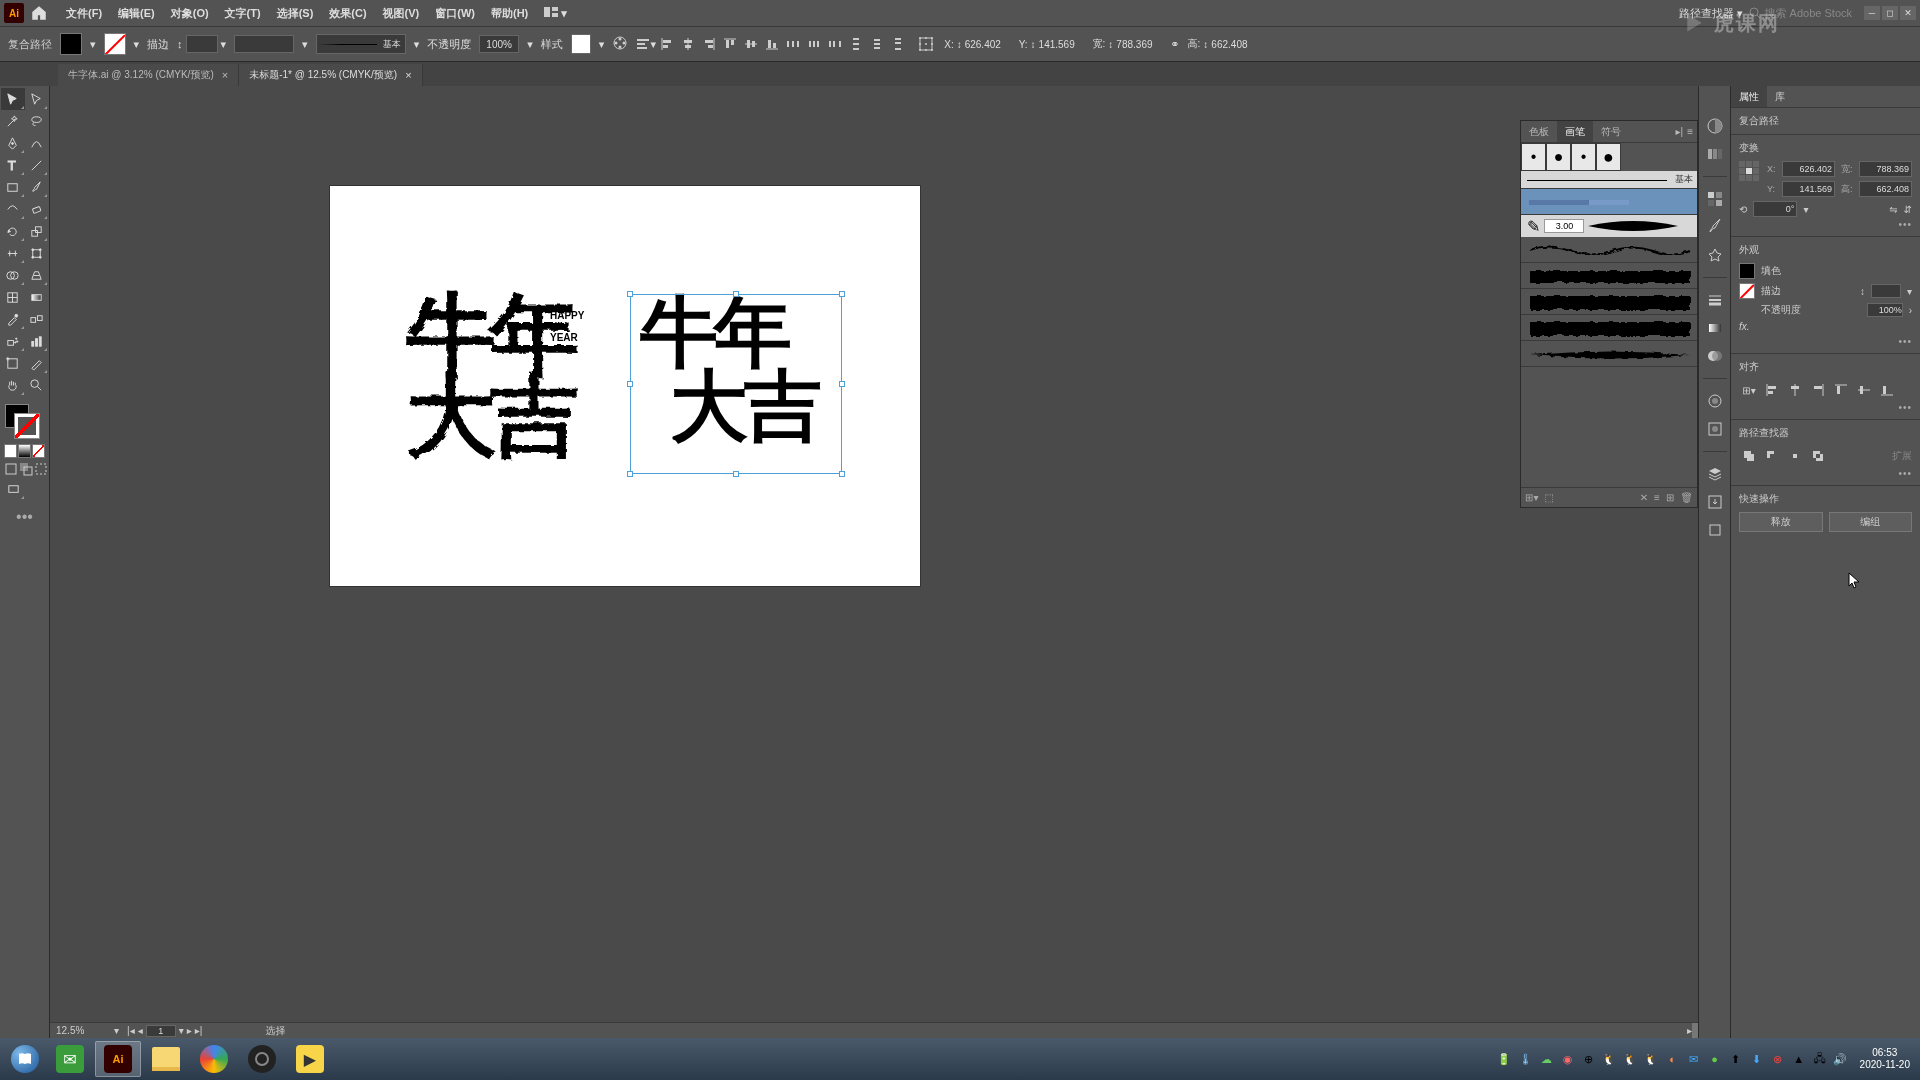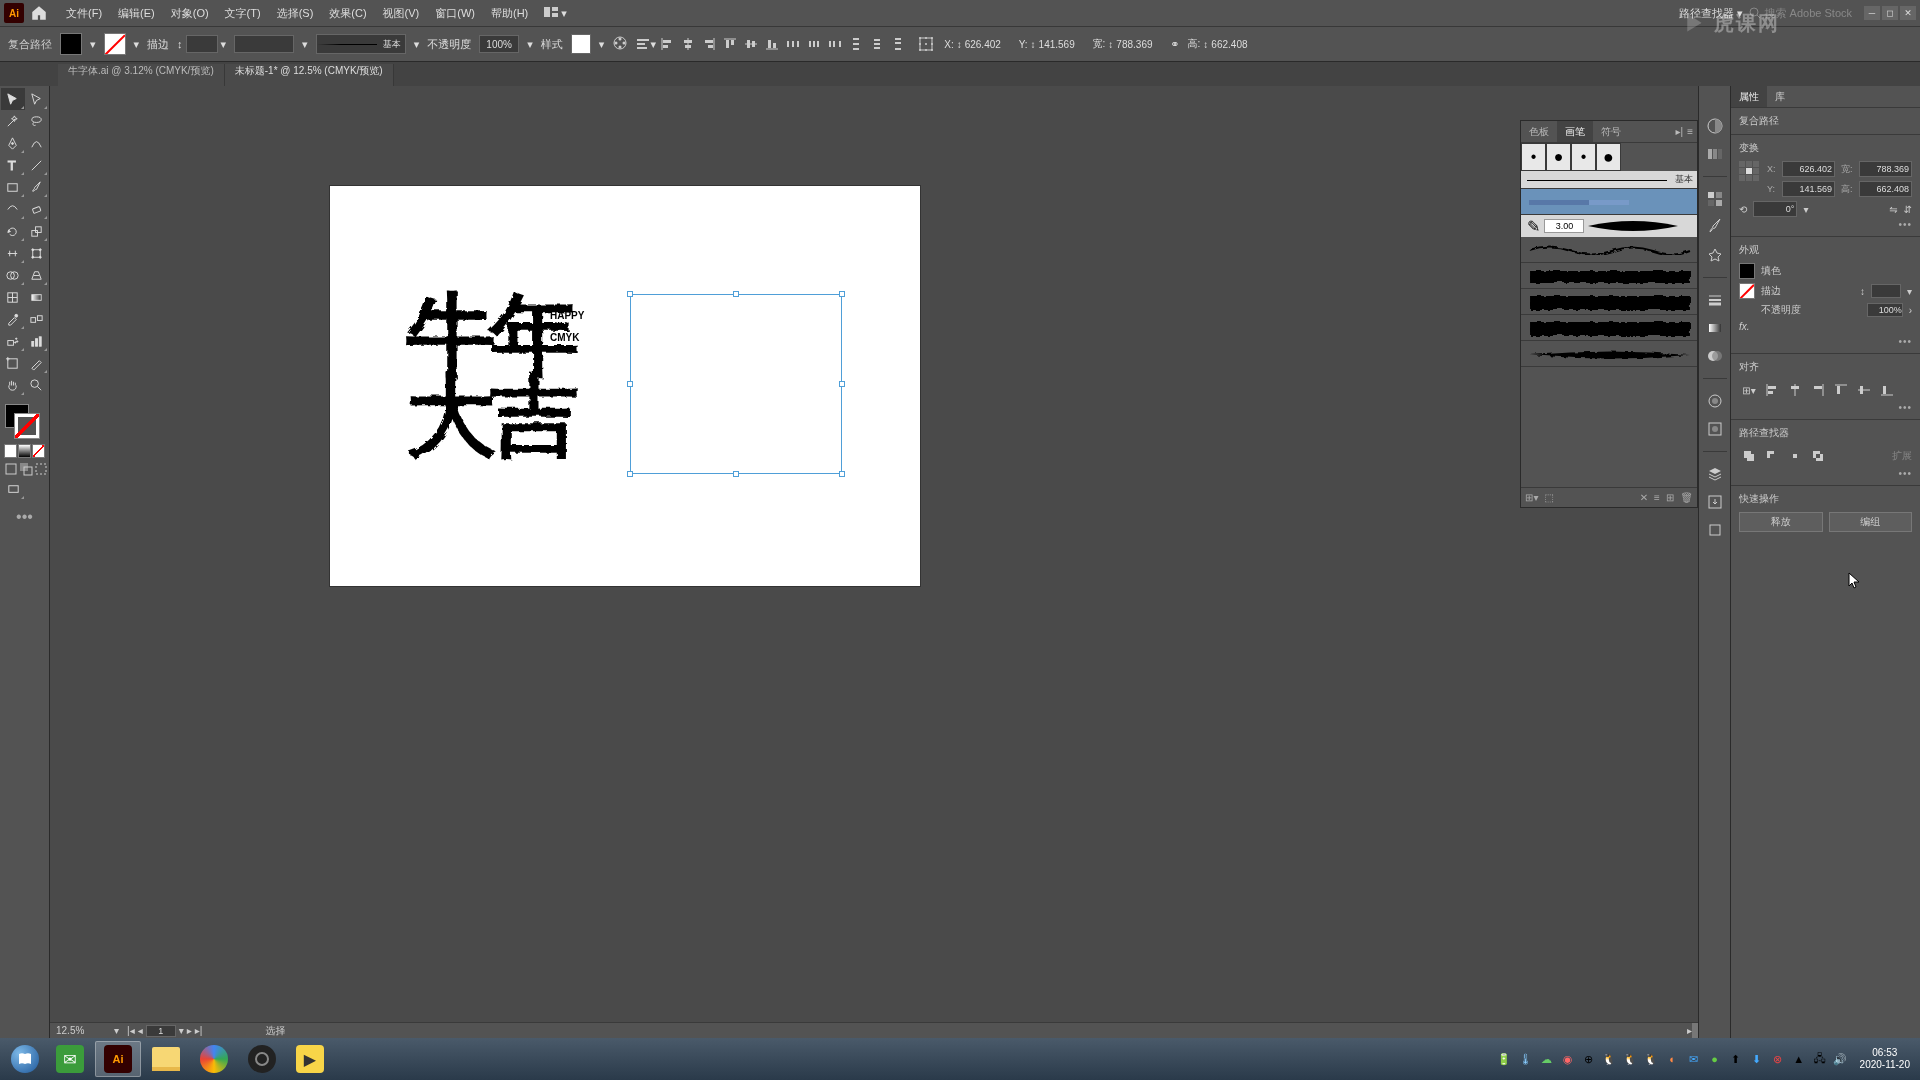--- a/index.html
+++ b/index.html
@@ -2,21 +2,21 @@
 <html><head>
 <meta charset="utf-8">
 <style>
 * { margin: 0; padding: 0; box-sizing: border-box; font-family: "Microsoft YaHei", Arial, sans-serif; user-select: none; }
 body { width: 1920px; height: 1080px; background: #4a4a4a; overflow: hidden; position: relative; }
 
 
 .menu-bar { height: 26px; background: #535353; display: flex; align-items: center; padding: 0 4px; color: #ddd; font-size: 11px; }
 .ai-logo { width: 20px; height: 20px; background: #330000; color: #ff9a00; display: flex; align-items: center; justify-content: center; font-weight: bold; font-size: 10px; border-radius: 2px; margin-right: 6px; }
 .home-icon { width: 18px; height: 18px; margin-right: 10px; display: flex; align-items: center; justify-content: center; }
-.menu-item { padding: 0 8px; cursor: pointer; }
+.menu-item { padding: 0 8px; cursor: pointer; font-weight: bold; }
 .menu-right { margin-left: auto; display: flex; align-items: center; gap: 6px; }
 .workspace-sel { display: flex; align-items: center; gap: 3px; }
 .search-box { display: flex; align-items: center; gap: 4px; color: #888; }
 .win-controls { display: flex; gap: 2px; margin-left: 6px; }
 .win-btn { width: 16px; height: 14px; background: #666; display: flex; align-items: center; justify-content: center; font-size: 9px; }
 
 
 .control-bar { height: 36px; background: #535353; border-top: 1px solid #383838; border-bottom: 1px solid #2a2a2a; display: flex; align-items: center; padding: 0 8px; color: #ddd; font-size: 11px; gap: 8px; }
 .ctrl-label { color: #ccc; }
 .color-swatch { width: 22px; height: 22px; background: #000; border: 1px solid #777; }
@@ -29,21 +29,21 @@
 .opa-input { width: 40px; height: 18px; background: #3a3a3a; border: 1px solid #666; color: #ddd; text-align: center; font-size: 10px; }
 .style-swatch { width: 20px; height: 20px; background: #fff; border: 1px solid #666; }
 .align-icons { display: flex; gap: 1px; }
 .align-btn { width: 20px; height: 20px; display: flex; align-items: center; justify-content: center; }
 .align-btn svg { width: 14px; height: 14px; }
 .coord-group { display: flex; align-items: center; gap: 3px; font-size: 10px; }
 .coord-val { color: #ddd; min-width: 46px; }
 
 
 .tab-bar { height: 24px; background: #434343; display: flex; align-items: flex-end; padding-left: 58px; }
-.tab { height: 22px; background: #4a4a4a; color: #bbb; font-size: 10px; padding: 0 10px; display: flex; align-items: center; gap: 24px; border-right: 1px solid #383838; flex-direction: column; }
+.tab { height: 22px; background: #4a4a4a; color: #bbb; font-size: 10px; padding: 0 10px; display: flex; align-items: center; gap: 8px; border-right: 1px solid #383838; }
 .tab.active { background: #4a4a4a; color: #ddd; }
 .tab-close { font-size: 11px; cursor: pointer; }
 
 
 .main { position: absolute; top: 86px; bottom: 42px; left: 0; right: 0; display: flex; }
 
 
 .toolbar { width: 50px; background: #535353; border-right: 1px solid #2a2a2a; padding: 2px 1px; }
 .tool-row { display: flex; }
 .tool { width: 24px; height: 22px; display: flex; align-items: center; justify-content: center; position: relative; }
@@ -585,21 +585,25 @@
 
   <div class="canvas-area">
     <div class="artboard">
       <div class="art-left">
         <div class="brush-char">牛年</div>
         <div class="brush-char">大吉</div>
       </div>
       <div class="happy-txt">
         <div>HAPPY</div>
           <div>NIU</div>
-          <div>CMYK</div>
+          <div>YEAR</div>
+      </div>
+      <div class="art-right">
+        <div style="font-size:78px;font-weight:900;font-family:'STKaiti','KaiTi',serif;line-height:0.95;letter-spacing:-4px">牛年</div>
+        <div style="font-size:78px;font-weight:900;font-family:'STKaiti','KaiTi',serif;line-height:0.95;letter-spacing:-4px;margin-left:30px">大吉</div>
       </div>
       <div class="sel-box">
         <div class="sel-handle" style="top:-4px;left:-4px"></div>
           <div class="sel-handle" style="top:-4px;left:calc(50% - 3px)"></div>
           <div class="sel-handle" style="top:-4px;right:-4px"></div>
         <div class="sel-handle" style="top:calc(50% - 3px);left:-4px"></div>
           <div class="sel-handle" style="top:calc(50% - 3px);right:-4px"></div>
         <div class="sel-handle" style="bottom:-4px;left:-4px"></div>
           <div class="sel-handle" style="bottom:-4px;left:calc(50% - 3px)"></div>
           <div class="sel-handle" style="bottom:-4px;right:-4px"></div>

